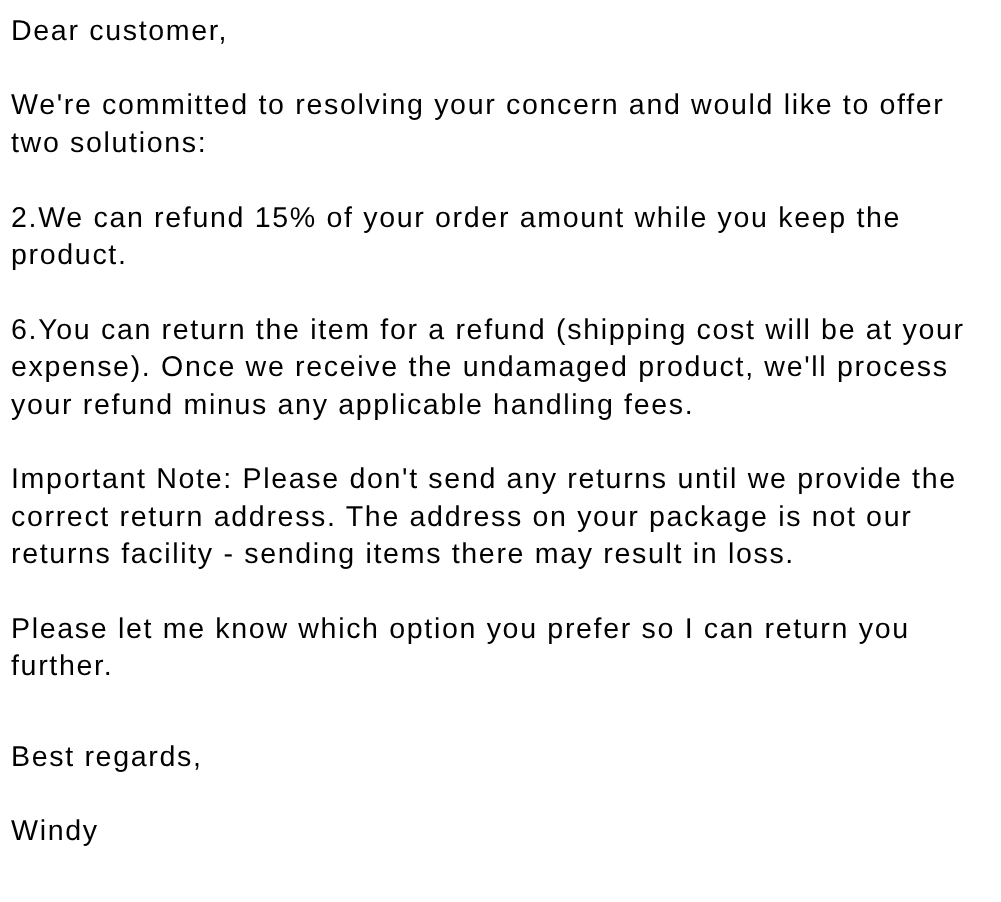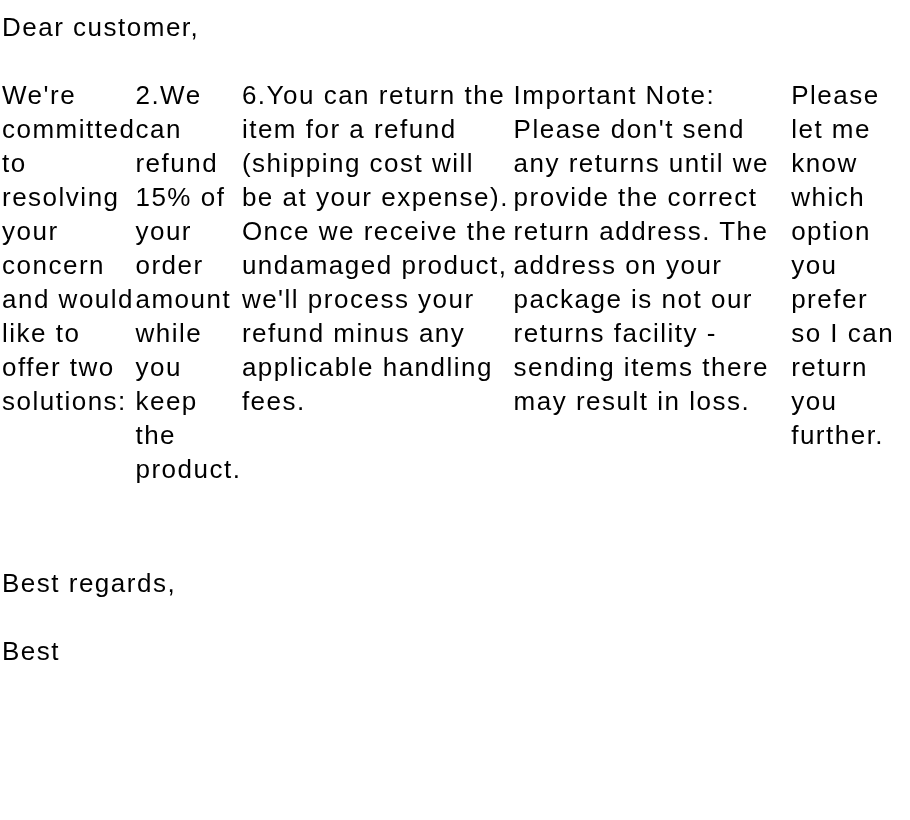--- a/index.html
+++ b/index.html
@@ -10,36 +10,36 @@
   body {
     width: 910px;
     height: 820px;
     overflow: hidden;
     font-family: "Liberation Sans", sans-serif;
     color: #000000;
   }
   .email-body {
     box-sizing: border-box;
     width: 910px;
-    padding: 10px 13px 0 2px;
+    padding: 10px 13px 0 10px;
     font-size: 26px;
     line-height: 34px;
     letter-spacing: 1.5px;
     display: flex;
     flex-direction: column;
   }
   .paragraphs {
     display: flex;
-    flex-direction: row;
+    flex-direction: column;
   }
   .para {
     margin: 0 0 34px 0;
   }
   .closing {
-    margin-top: 46px; 
+    margin-top: 14px; 
   }
   .signature {
     margin-bottom: 0;
   }
 </style>
 </head>
 <body>
 
 <div class="email-body">
   <p class="para">Dear customer,</p>
@@ -47,14 +47,14 @@
   <div class="paragraphs">
       <p class="para">We're committed to resolving your concern and would like to offer two solutions:</p>
       <p class="para">2.We can refund 15% of your order amount while you keep the product.</p>
       <p class="para">6.You can return the item for a refund (shipping cost will be at your expense). Once we receive the undamaged product, we'll process your refund minus any applicable handling fees.</p>
       <p class="para">Important Note: Please don't send any returns until we provide the correct return address. The address on your package is not our returns facility - sending items there may result in loss.</p>
       <p class="para">Please let me know which option you prefer so I can return you further.</p>
     </div>
 
   <p class="para closing">Best regards,</p>
 
-  <p class="para signature">Best</p>
+  <p class="para signature">Windy</p>
 </div>
 
 </body></html>

